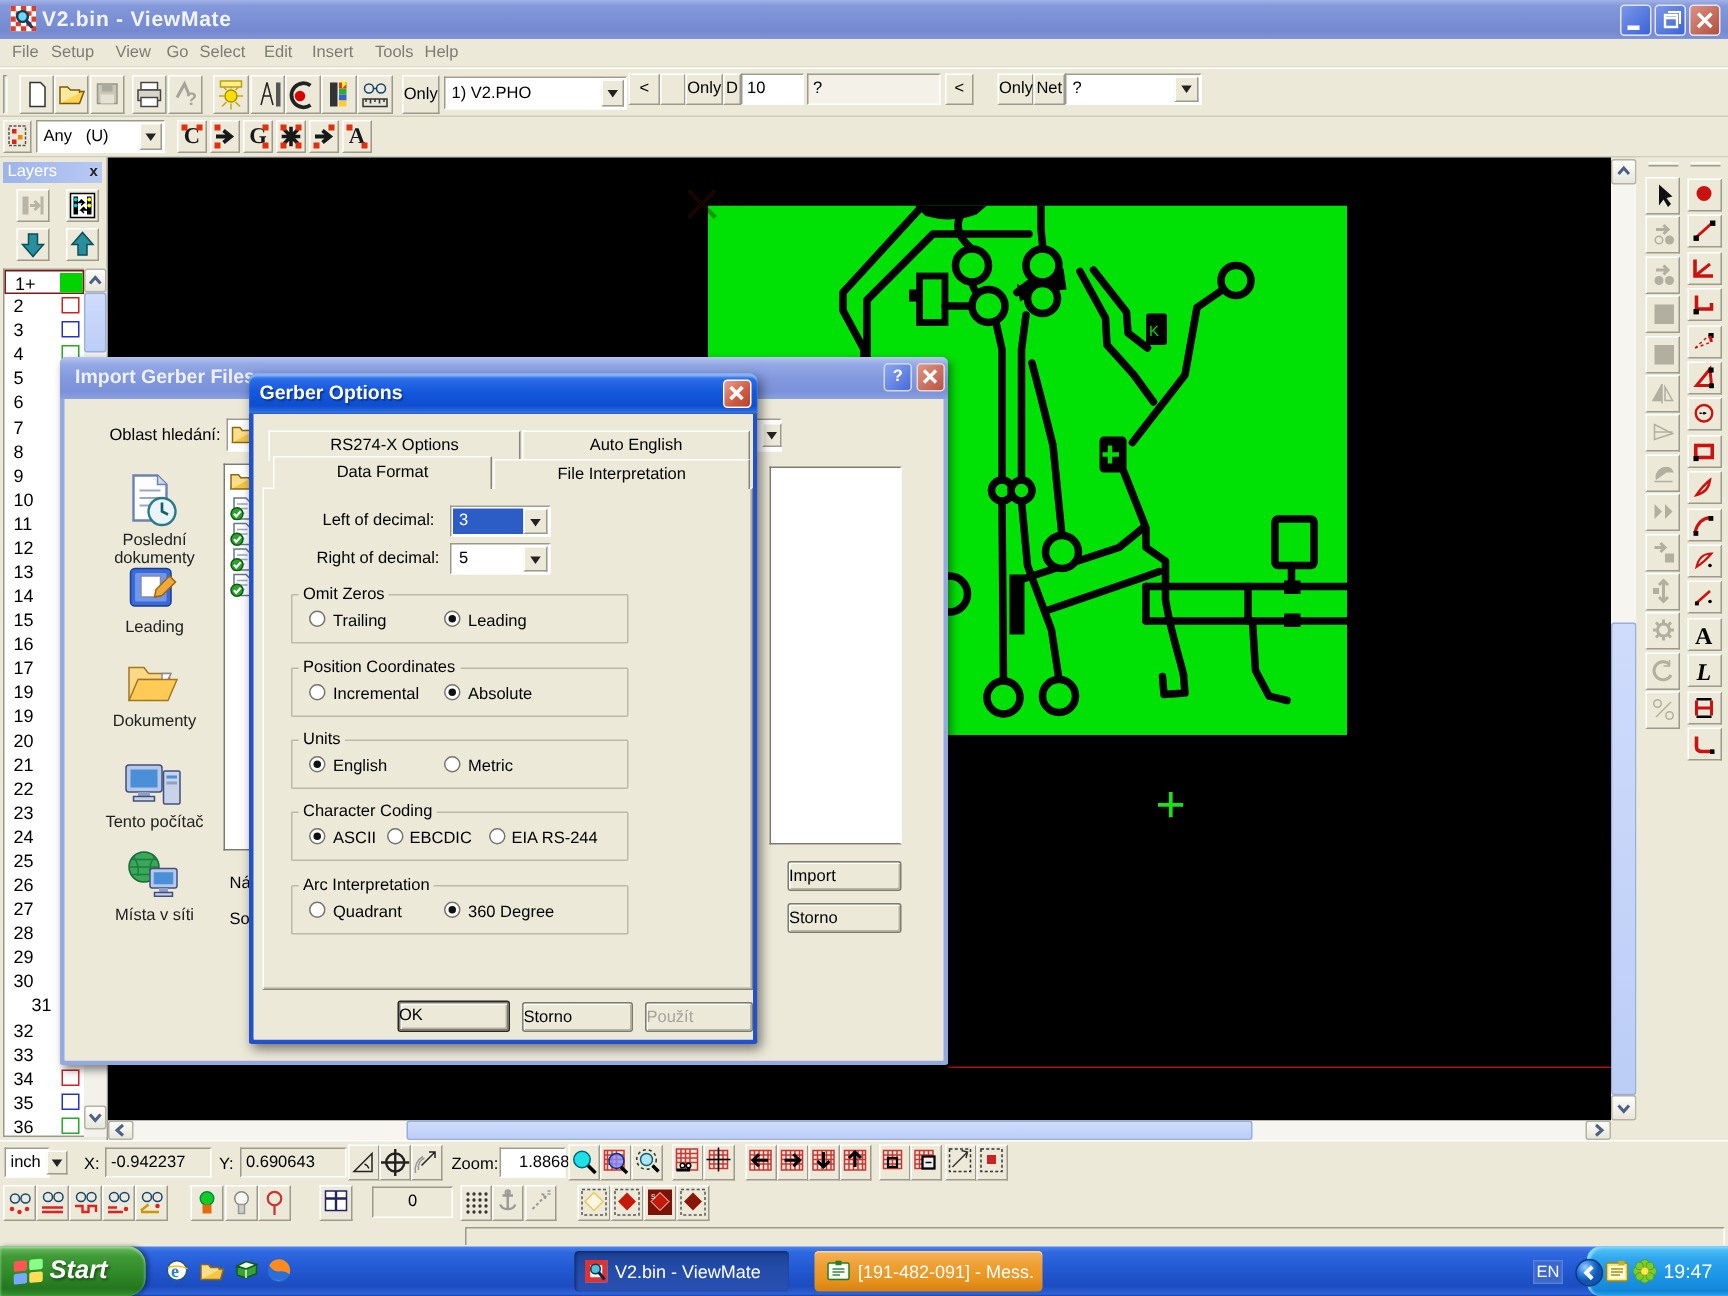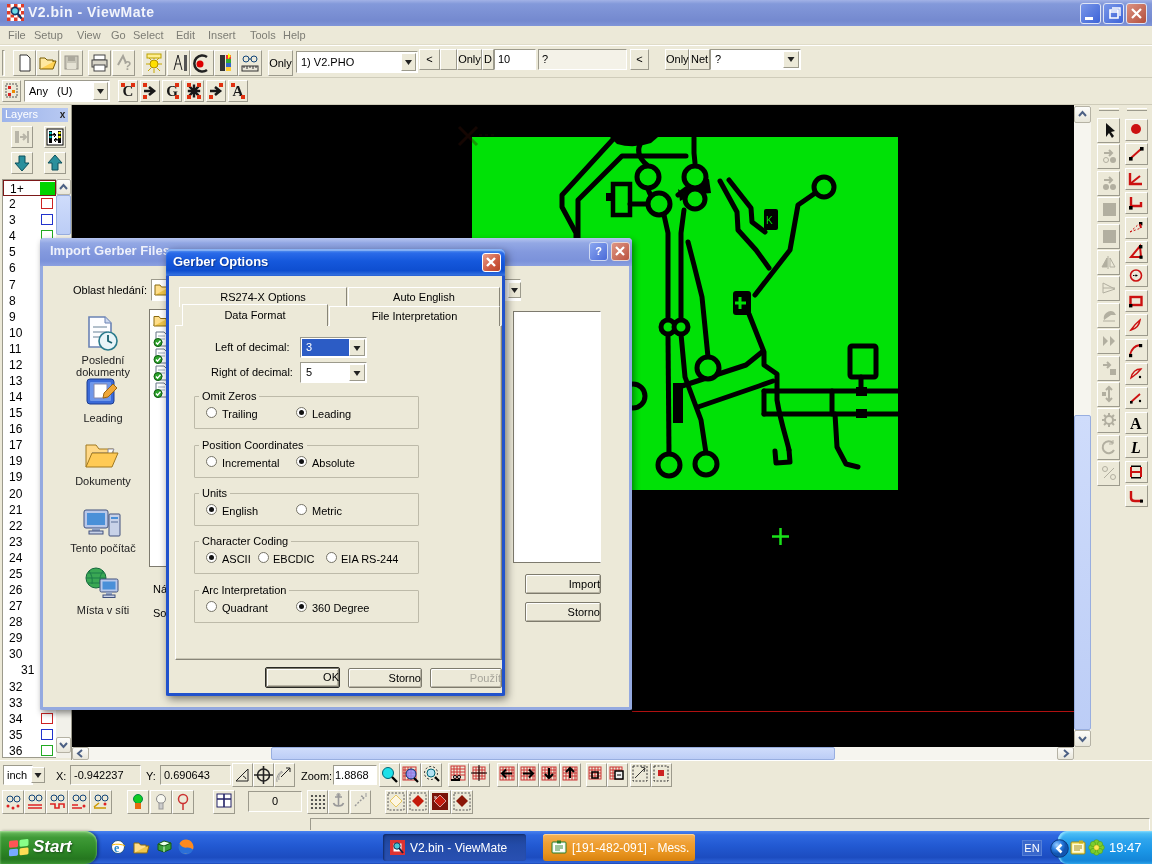--- a/index.html
+++ b/index.html
@@ -20,21 +20,21 @@
 border-right:1px solid #9c9a8c;border-bottom:1px solid #9c9a8c;}
 .sunk{background:#ece9d8;border-top:1px solid #9c9a8c;border-left:1px solid #9c9a8c;
 border-right:1px solid #fff;border-bottom:1px solid #fff;}
 .white{background:#fff;}
 
 .sbtn{position:absolute;background:linear-gradient(180deg,#fdfdfb,#e8e6da);border:1px solid #b5b2a4;border-radius:2px;
 color:#4d6185;font-weight:bold;text-align:center;}
 .sthumb{position:absolute;background:linear-gradient(180deg,#cfdcfb,#bccdf6);border:1px solid #98aee0;border-radius:2px;}
 .grpbox{position:absolute;border:1px solid #bdbaa9;border-radius:1px;}
 .grpbox::after{content:"";position:absolute;left:-1px;top:-1px;right:-1px;bottom:-1px;border:1px solid #fff;border-radius:1px;z-index:-1;}
-.btn{position:absolute;background:#ece9d8;border:1px solid #7e7b6d;border-radius:2px;text-align:right;
+.btn{position:absolute;background:#ece9d8;border:1px solid #7e7b6d;border-radius:2px;text-align:left;
 box-shadow:inset 1px 1px 0 #fff, inset -1px -1px 0 #b9b5a5;}
 .radio{position:absolute;width:11px;height:11px;border-radius:50%;background:#fff;border:1px solid #767468;}
 .radio.on::after{content:"";position:absolute;left:2px;top:2px;width:5px;height:5px;border-radius:50%;background:#111;}
 .lbl{position:absolute;white-space:nowrap;}
 .lettericon{text-align:center;font-size:15px;line-height:20px;}
 .lettericon b{color:#181818;font-family:"Liberation Serif",serif;font-weight:bold;}
 .lettericon i{position:absolute;width:4px;height:4px;background:#e03010;}
 .lettericon .d1{left:2px;top:2px;}.lettericon .d2{right:2px;top:2px;}
 .lettericon .d3{left:2px;bottom:2px;}.lettericon .d4{right:2px;bottom:2px;}
 </style></head>
@@ -613,21 +613,21 @@
         </svg></div>
   <div class="tbtn" style="left:253px;top:2px;width:21px;height:24px"><svg width="19" height="22">
           <circle cx="9.5" cy="11" r="6" fill="none" stroke="#222" stroke-width="1.6"></circle>
           <path d="M9.5,2 v18 M0,11 h19" stroke="#222" stroke-width="1.6"></path>
         </svg></div>
   <div class="tbtn" style="left:274px;top:2px;width:21px;height:24px"><svg width="19" height="22">
           <path d="M11,4 l4,0 0,4 M15,4 l-9,9" stroke="#222" fill="none"></path>
           <path d="M4,16 a7,7 0 0 1 4,-8 M2,18 a10,10 0 0 1 5,-11" stroke="#999" fill="none"></path>
         </svg></div>
   <div class="lbl" style="left:301px;top:9px">Zoom:</div>
-  <div class="abs white sunk" style="left:333px;top:4px;width:44px;height:20px;line-height:18px;padding-left:1px">1.8868</div>
+  <div class="abs white sunk" style="left:333px;top:4px;width:44px;height:20px;line-height:18px;padding-left:12px">1.8868</div>
   <div class="tbtn" style="left:379px;top:2px;width:21px;height:24px"><svg width="19" height="22">
           <circle cx="8" cy="9" r="5.5" fill="#1ee0e8" stroke="#067"></circle>
           <path d="M12,13 l5,5" stroke="#000" stroke-width="2.4"></path>
         </svg></div>
   <div class="tbtn" style="left:400px;top:2px;width:21px;height:24px"><svg width="19" height="22">
           <rect x="2" y="3" width="13" height="13" fill="none" stroke="#c33"></rect>
           <path d="M4,3 v13 M7,3 v13 M10,3 v13 M2,6 h13 M2,9 h13 M2,12 h13" stroke="#c33"></path>
           <circle cx="10" cy="10" r="5" fill="#88f" fill-opacity="0.8" stroke="#037"></circle>
           <path d="M13,14 l4,4" stroke="#000" stroke-width="2.2"></path>
         </svg></div>

